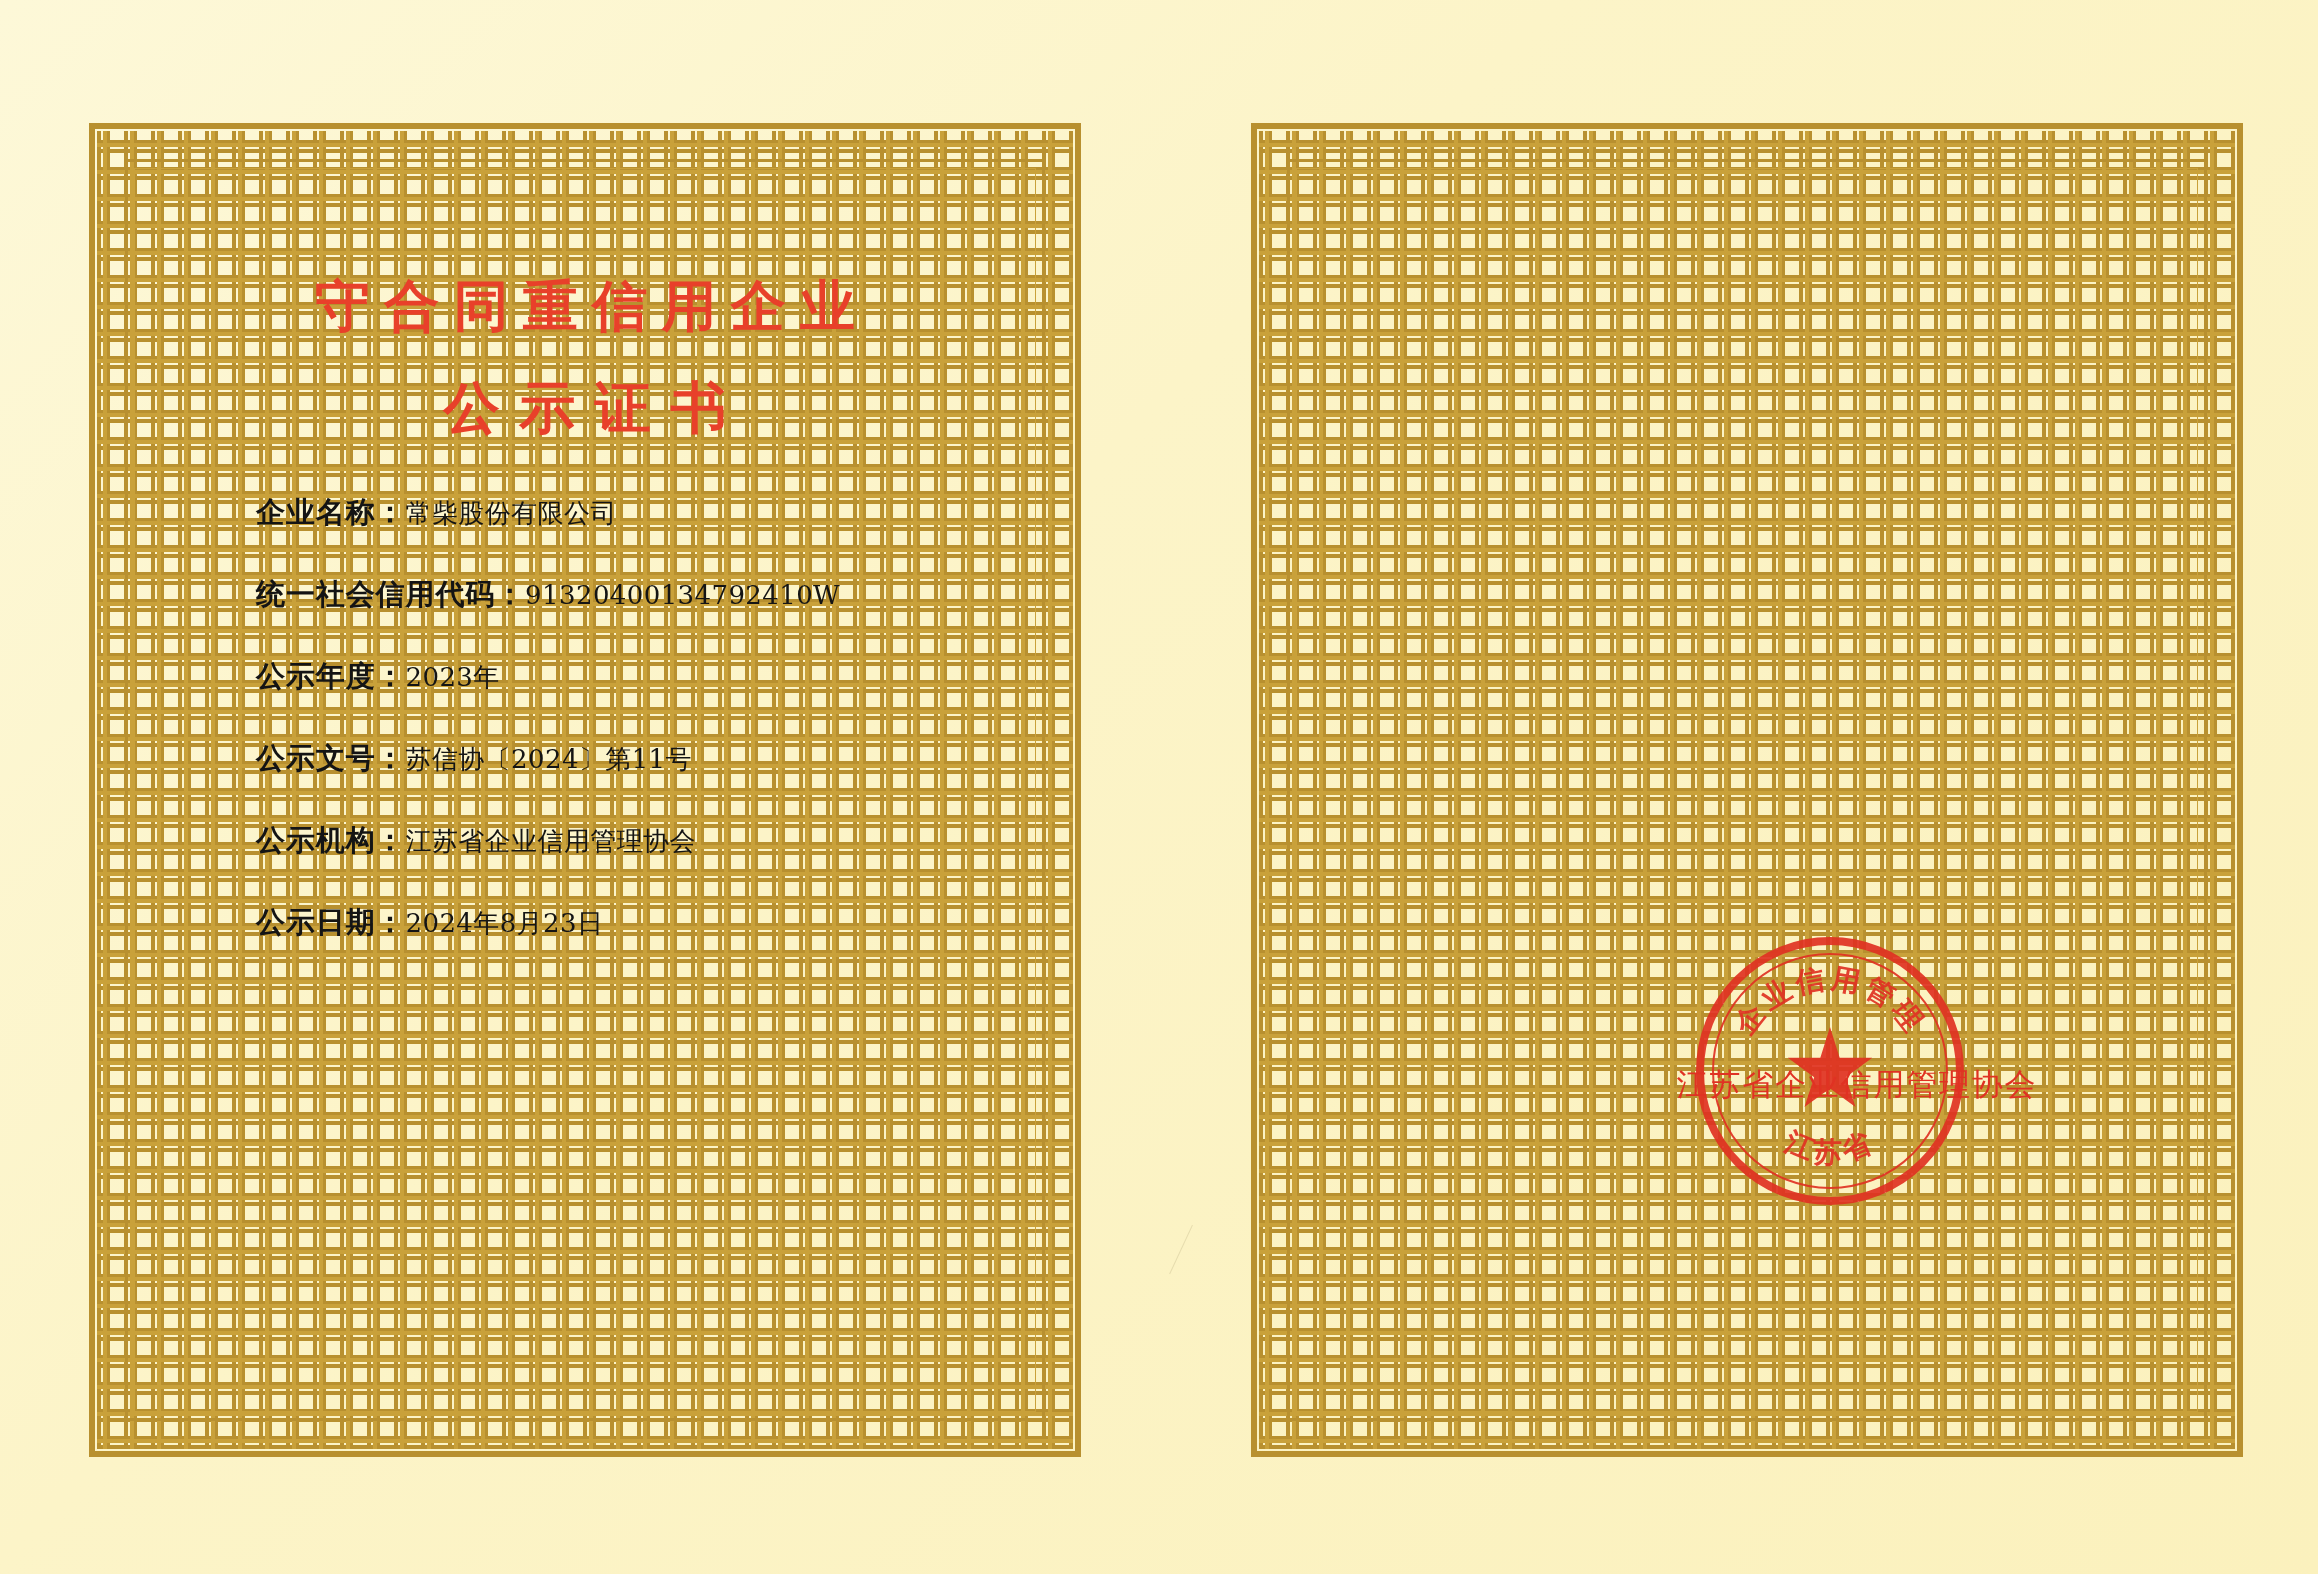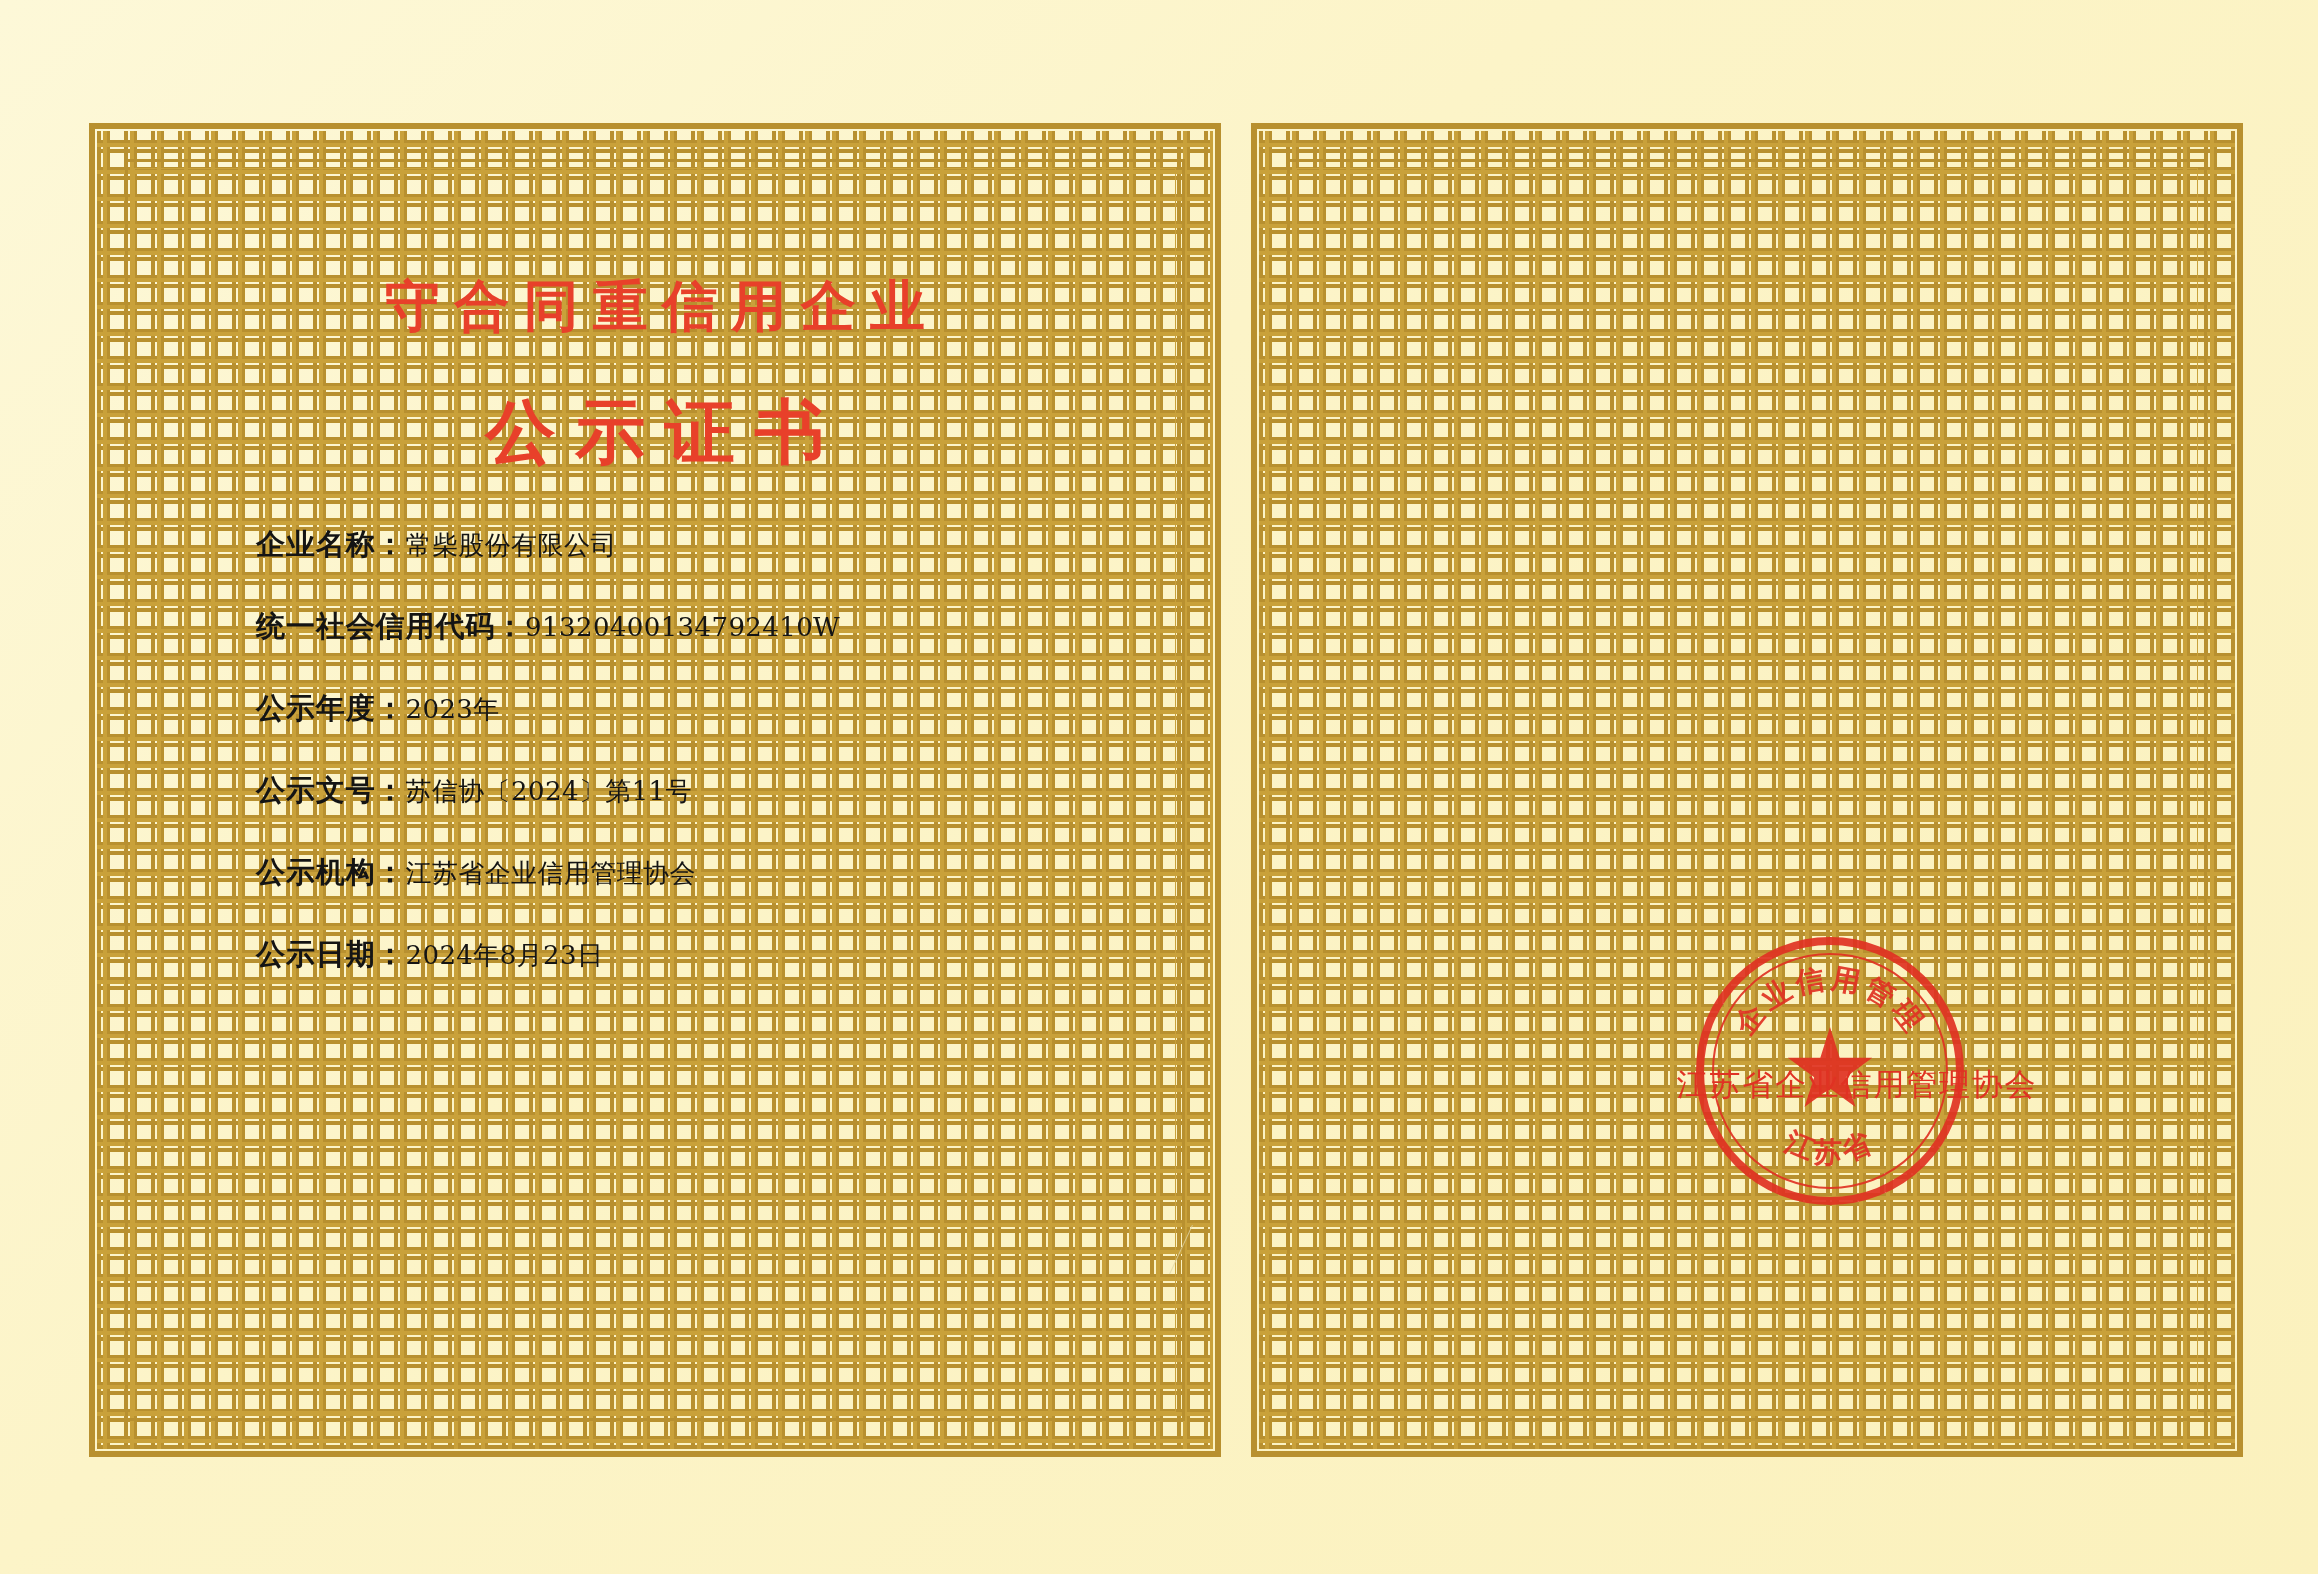--- a/index.html
+++ b/index.html
@@ -23,21 +23,21 @@
     box-sizing: border-box;
   }
 
   
   .page {
     position: absolute;
     top: 123px;
     height: 1334px;
     box-sizing: border-box;
   }
-  .page.left  { left: 89px;  width: 1132px; }
+  .page.left  { left: 89px;  width: 992px; }
   .page.right { left: 1251px; width: 992px; }
 
   
   .frame-outer {
     position: absolute;
     inset: 0;
     border: 6.3px solid #b8902f;
     box-sizing: border-box;
     background: transparent;
   }
@@ -106,26 +106,26 @@
     text-align: center;
     color: #e8402a;
     font-family: "DejaVu Serif", "Liberation Serif", serif;
     font-weight: bold;
     font-size: 55px;
     letter-spacing: 14.3px;
     text-indent: 14.3px;
     line-height: 1.1;
   }
   .title-sub {
-    margin-top: 56px;
+    margin-top: 40px;
     text-align: center;
     color: #e8402a;
     font-family: "DejaVu Serif", "Liberation Serif", serif;
     font-weight: bold;
-    font-size: 70px;
+    font-size: 56px;
     letter-spacing: 19.7px;
     text-indent: 19.7px;
     line-height: 1.1;
   }
   .cert-no {
     margin-top: 41px;
     text-align: center;
     color: #1c1c1c;
     font-family: "DejaVu Serif", "Liberation Serif", serif;
     font-size: 28px;

